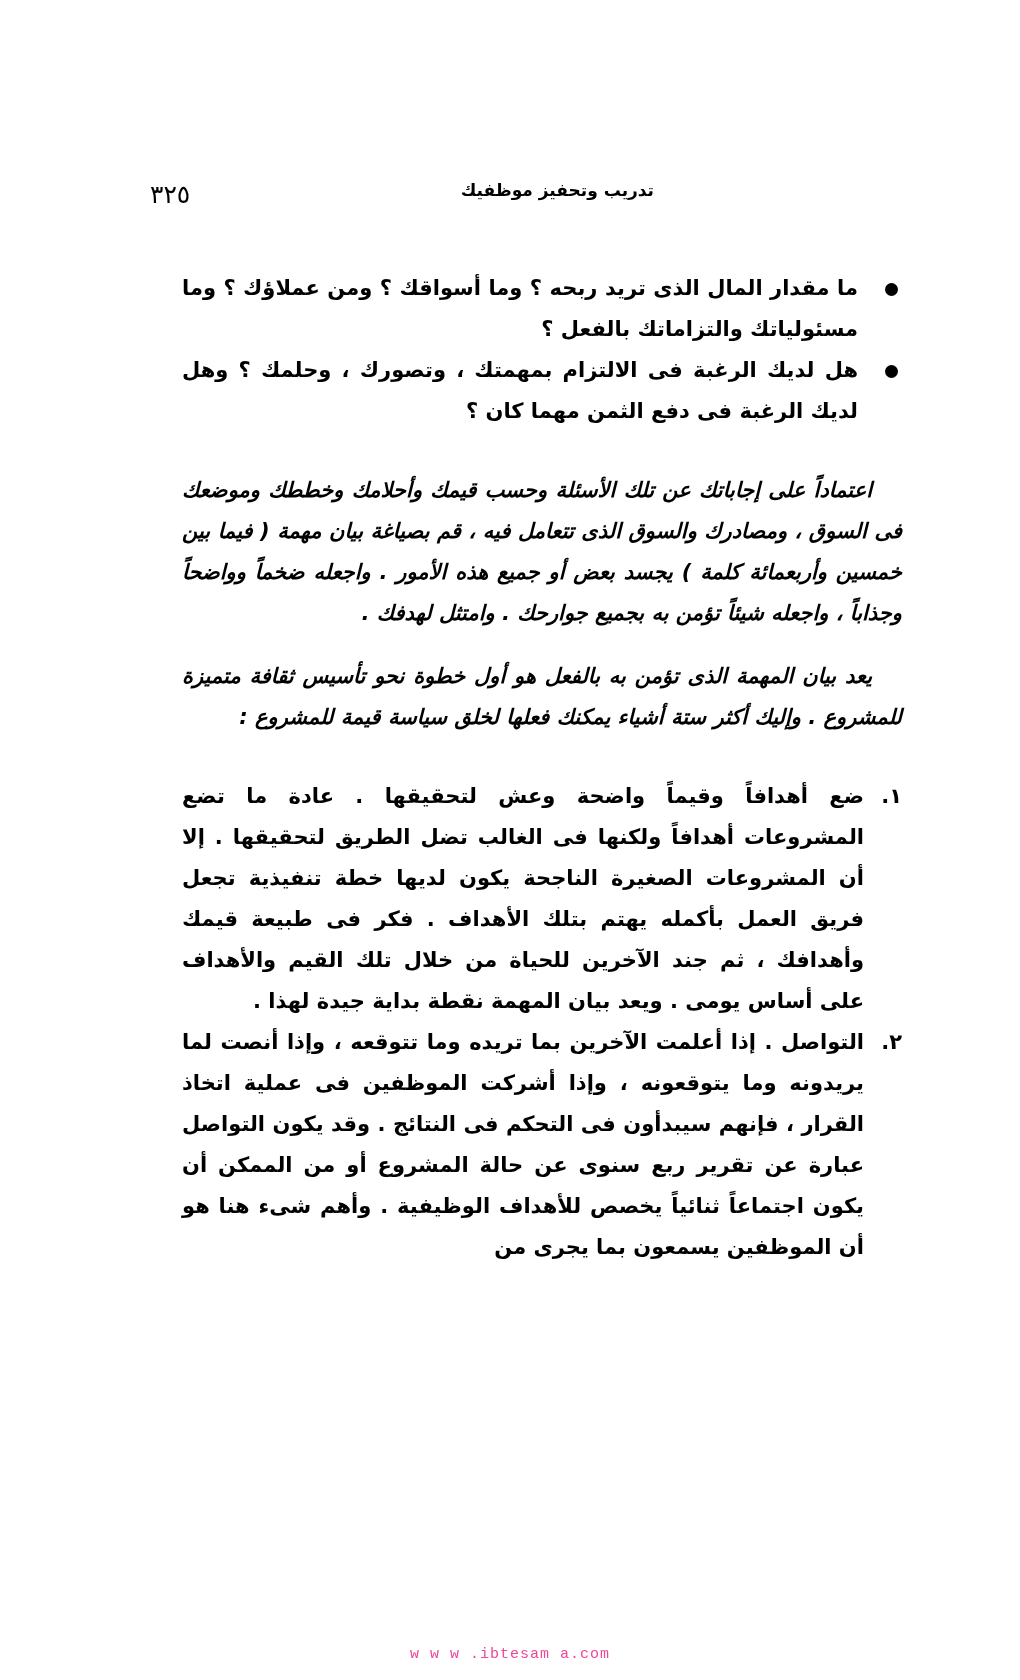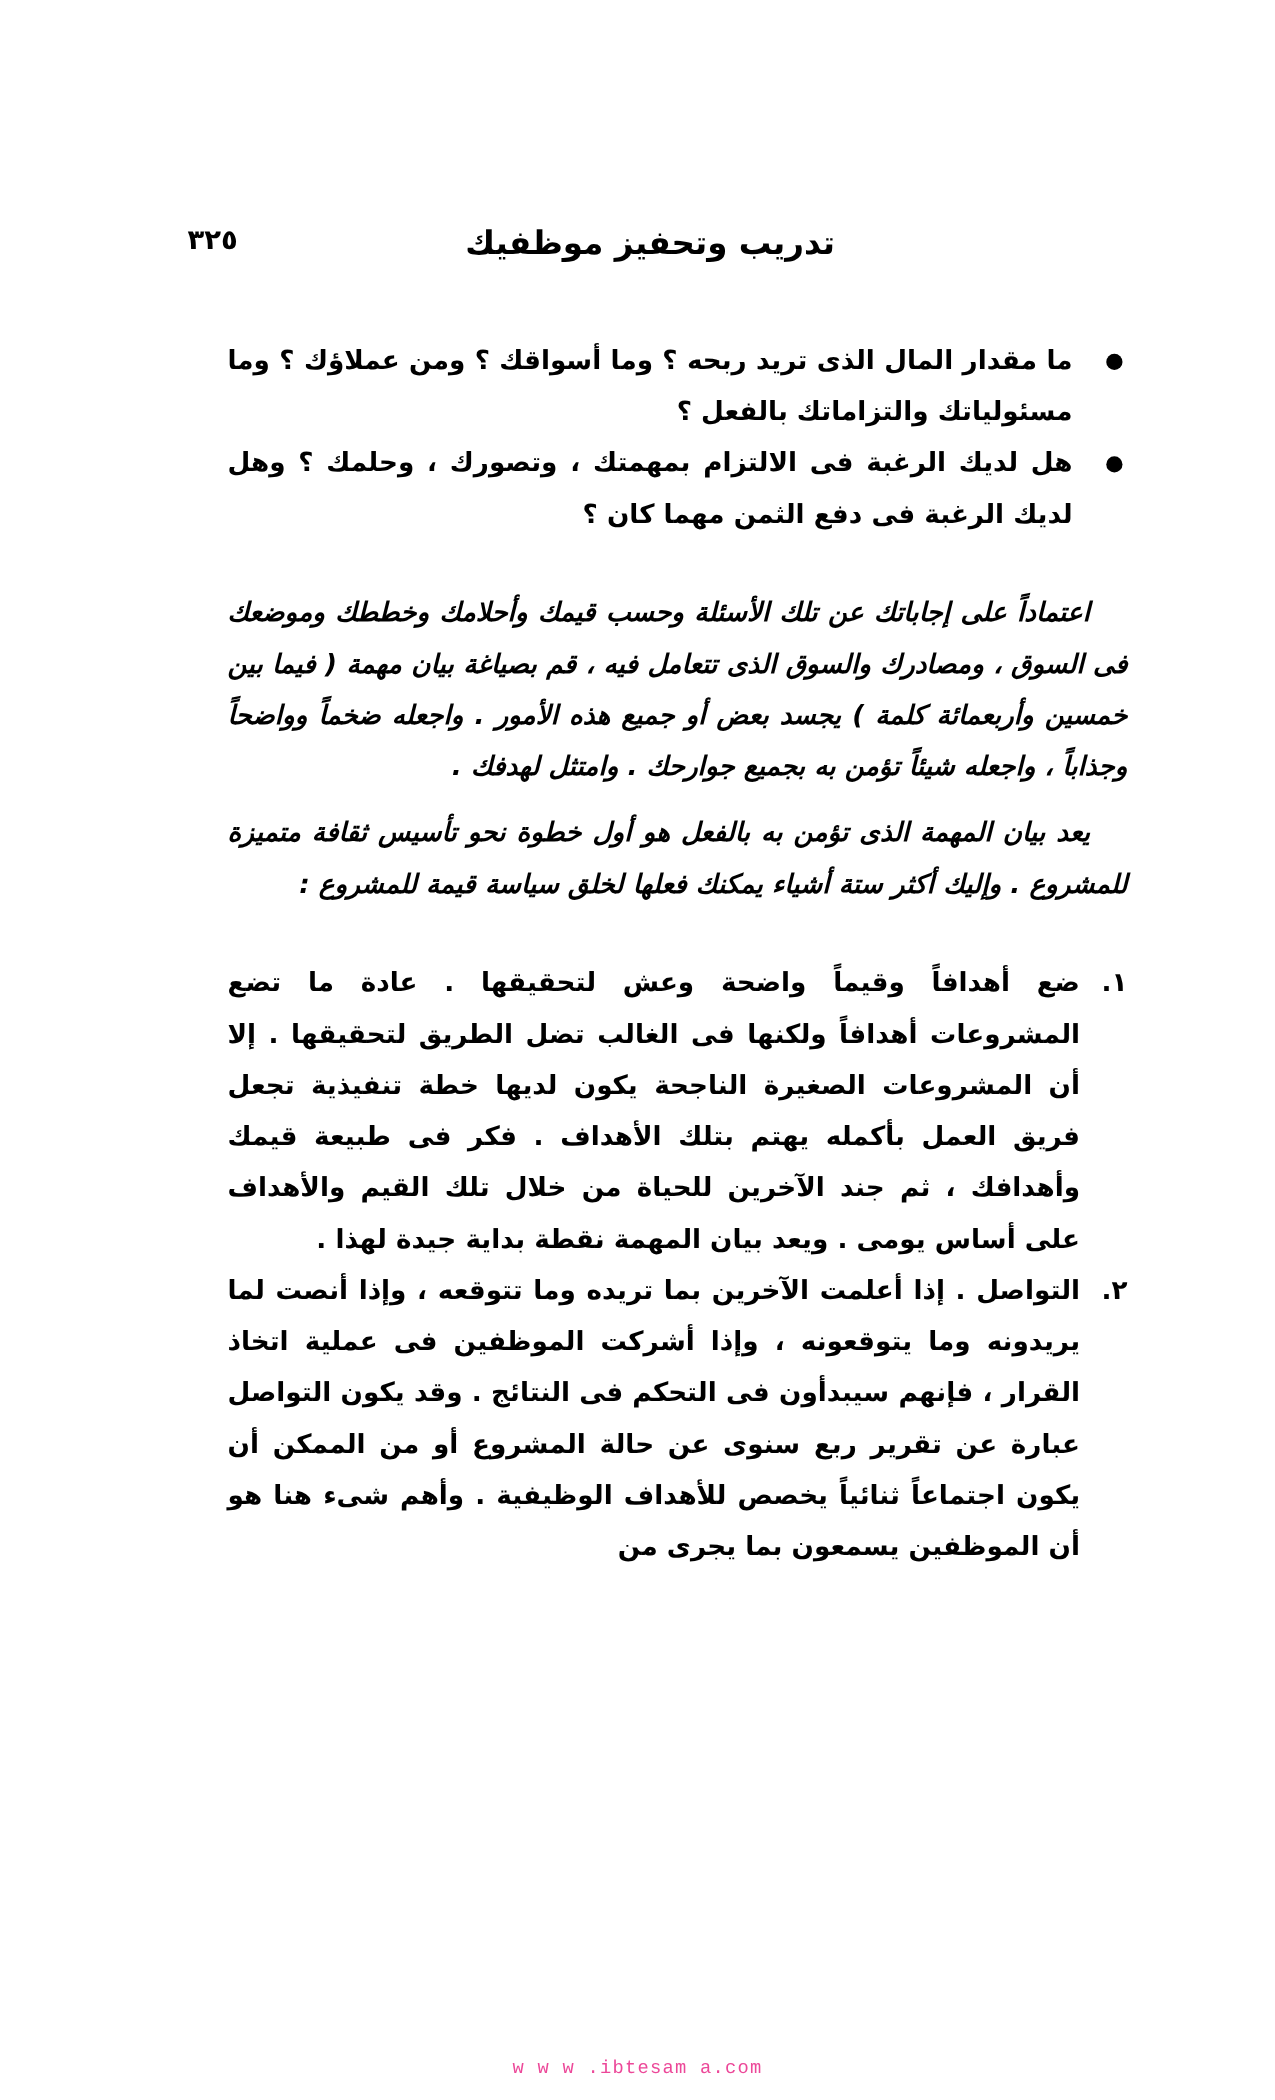--- a/index.html
+++ b/index.html
@@ -26,33 +26,33 @@
     .running-header {
       position: absolute;
       top: 180px;
       left: 150px;
       width: 748px;
       height: 30px;
       direction: rtl;
     }
     .running-title {
       position: absolute;
-      right: 230px;
+      right: 244px;
       top: 0;
-      font-size: 26px;
+      font-size: 17px;
       font-weight: bold;
       white-space: nowrap;
       margin-left: 16px;
     }
     .page-number {
       position: absolute;
       left: 0;
       top: 0;
-      font-size: 22px;
-      font-weight: bold;
+      font-size: 25px;
+      font-weight: normal;
       direction: ltr;
     }
     .content {
       position: absolute;
       top: 268px;
       right: 118px;
       width: 720px;
       direction: rtl;
       text-align: justify;
       font-weight: bold;
@@ -83,21 +83,21 @@
       text-indent: 30px;
       font-style: italic;
     }
     .para-1 { margin-top: 38px; }
     .section-heading {
       margin: 40px 0 0 0;
       font-size: 25px;
       font-weight: bold;
       line-height: 58px;
     }
-    .para-2 { margin-top: 12px; }
+    .para-2 { margin-top: 22px; }
     .numbered {
       list-style: none;
       margin: 38px 0 0 0;
       padding: 0;
     }
     .numbered-item {
       position: relative;
       padding-right: 38px;
       margin: 0;
     }

